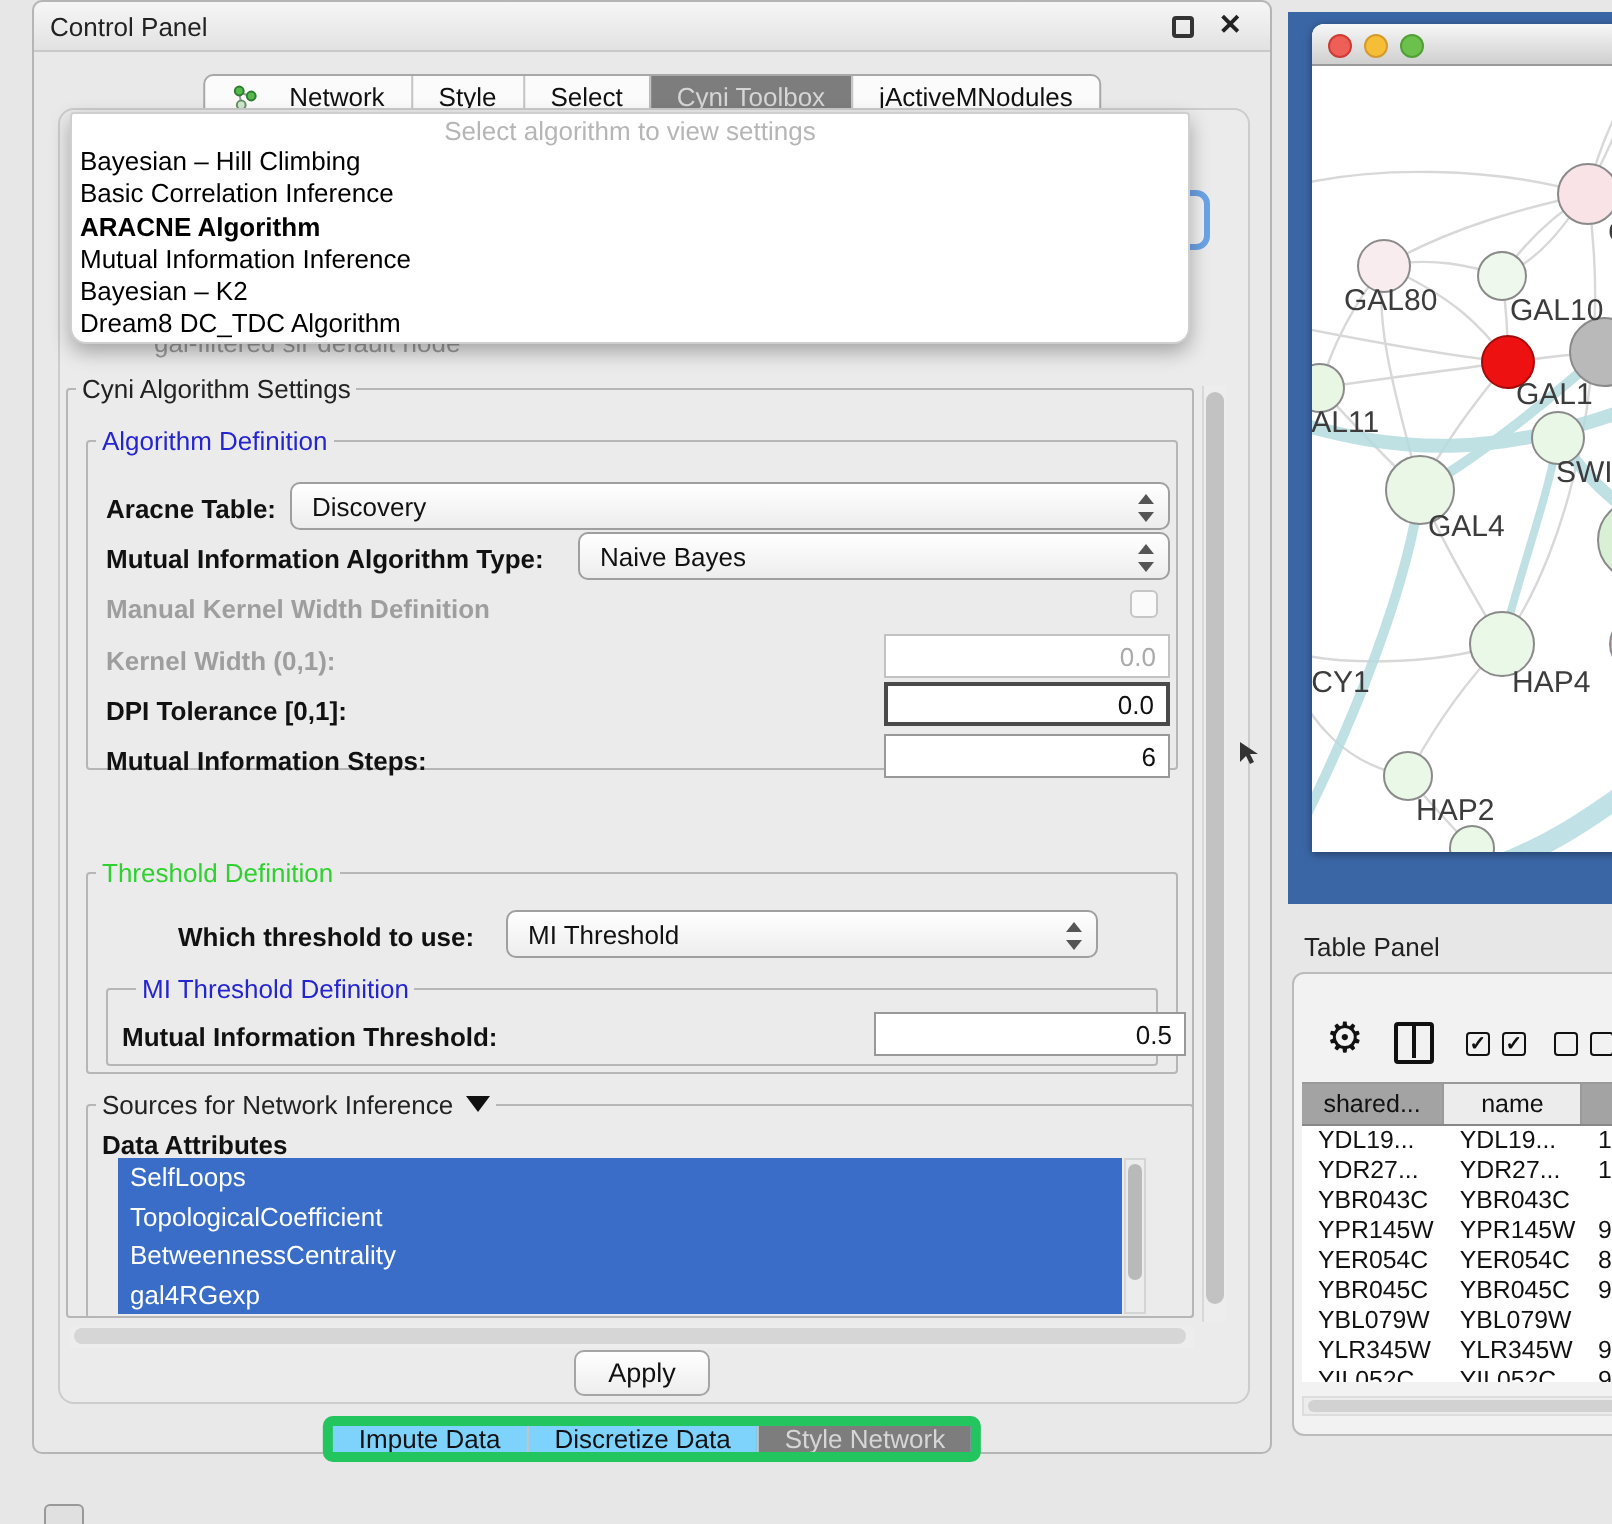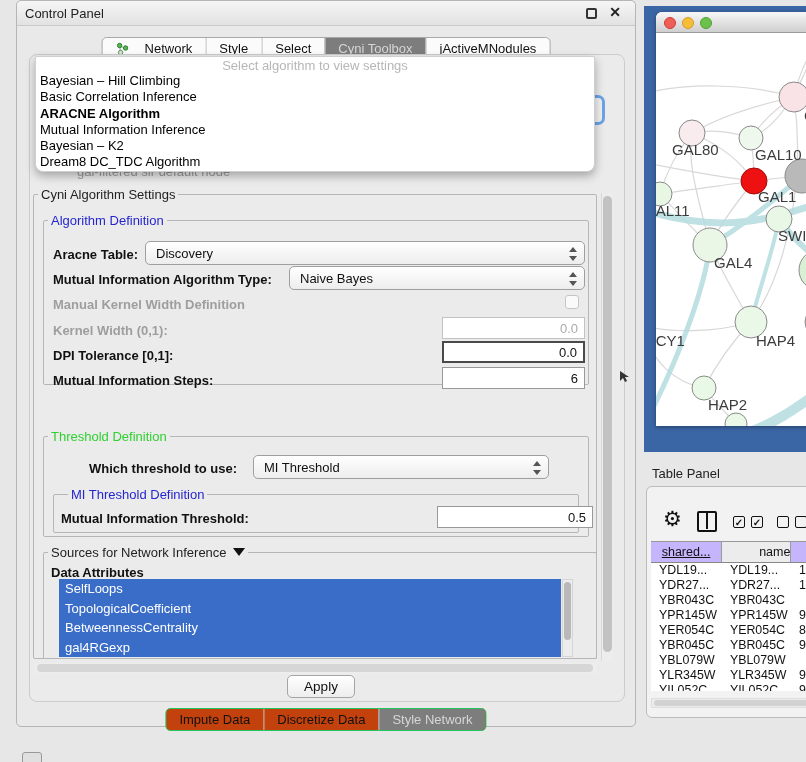--- a/index.html
+++ b/index.html
@@ -79,22 +79,22 @@
   .attr-scroll .thumb { position:absolute; left:1px; top:2px; width:7px; height:58px; background:#b9b9b9; border-radius:4px; }
 
   .vscroll { left:584px; top:192px; width:12px; height:468px; background:#ededed; border-left:1px solid #d8d8d8; }
   .vscroll .thumb { position:absolute; left:1px; top:3px; width:9px; height:456px; background:#c2c2c2; border-radius:5px; }
   .hscroll { left:18px; top:662px; width:562px; height:11px; background:#ededed; }
   .hscroll .thumb { position:absolute; left:2px; top:1px; width:556px; height:8px; background:#d6d6d6; border-radius:4px; }
 
   .apply-btn { left:270px; top:674px; width:68px; height:23px; background:linear-gradient(#ffffff,#ededed);
     border:1px solid #a5a5a5; border-radius:5px; font-size:13.5px; color:#111; text-align:center; line-height:21px; }
 
-  .bottom-tabbar { top:707px; left:50%; transform:translateX(-50%); display:flex; border:1px solid #22c55e;
-    border-radius:5px; overflow:hidden; background:#c2410c; height:23px; position:absolute; }
+  .bottom-tabbar { top:707px; left:50%; transform:translateX(-50%); display:flex; border:5px solid #22c55e;
+    border-radius:5px; overflow:hidden; background:#7dd3fc; height:23px; position:absolute; }
 
   
   .net-frame { left:628px; top:6px; width:178px; height:446px; background:#3b66a5; overflow:hidden; }
   .mac-window { position:absolute; left:12px; top:6px; width:172px; height:414px; background:#fff;
     border-radius:6px 6px 0 0; box-shadow:0 1px 4px rgba(0,0,0,0.4); }
   .mac-titlebar { position:absolute; left:0; top:0; width:100%; height:21px;
     background:linear-gradient(#f7f7f7,#cfcfcf); border-bottom:1px solid #9a9a9a; border-radius:6px 6px 0 0; }
   .tl { position:absolute; top:4.5px; width:12px; height:12px; border-radius:50%; }
   .tl-red { left:8px; background:#ee5f57; border:1px solid #ce3a34; }
   .tl-yellow { left:26px; background:#f6be36; border:1px solid #d49b2c; }
@@ -108,21 +108,21 @@
   .gear-icon { position:absolute; left:16px; top:20px; font-size:21px; color:#111; }
   .columns-icon { position:absolute; left:50px; top:24px; width:20px; height:21px; border:2.5px solid #111; border-radius:2px; }
   .columns-icon:before { content:""; position:absolute; left:6.5px; top:0; width:2.5px; height:16px; background:#111; }
   .cb { position:absolute; top:29px; width:12px; height:12px; border:1.5px solid #111; border-radius:2px; font-size:10px;
     line-height:11px; text-align:center; color:#111; font-weight:bold; }
   .doc-icon { position:absolute; left:164px; top:22px; width:16px; height:21px; border:2px solid #111; background:#fff; }
 
   .dtable { position:absolute; left:4px; top:54px; width:176px; }
   .thead { display:flex; height:22px; border-top:1px solid #999; border-bottom:1px solid #888; background:#ececec; }
   .th { font-size:12.5px; color:#111; text-align:center; line-height:21px; border-right:1px solid #9a9a9a; overflow:hidden; }
-  .th.hl { background:#c4b5fd;text-decoration:underline; }
+  .th.hl { background:#a3a3a3; }
   .tbody { overflow:hidden; height:128px; background:#fff; }
   .trow { display:flex; height:15px; }
   .td { font-size:12.4px; color:#111; padding-left:8px; white-space:nowrap; overflow:hidden; }
   .tp-hscroll { position:absolute; left:4px; top:211px; width:170px; height:10px; background:#ececec; border:1px solid #ddd; }
   .tp-hscroll .thumb { position:absolute; left:2px; top:1px; width:158px; height:6px; background:#d2d2d2; border-radius:3px; }
 
   .corner-chip { left:6px; top:752px; width:20px; height:12px; border:1px solid #999; background:#e0e0e0; border-radius:3px 3px 0 0; }
   .cursor-svg { left:604px; top:371px; z-index:60; }
 </style>
 </head>
@@ -350,21 +350,21 @@
     <div class="columns-icon"></div>
     <div class="cb" style="left:86px;">✓</div>
     <div class="cb" style="left:104px;">✓</div>
     <div class="cb" style="left:130px;"></div>
     <div class="cb" style="left:148px;"></div>
     <div class="doc-icon"></div>
 
     <div class="dtable">
       <div class="thead" id="table-head">
           <div class="th hl" style="width: 80px;">shared...</div>
-          <div class="th" style="width: 78px; text-align: right;">name</div>
+          <div class="th" style="width: 78px;">name</div>
           <div class="th hl" style="width: 40px;"></div>
         </div>
       <div class="tbody" id="table-body">
           <div class="trow">
             <div class="td" style="width: 80px;">YDL19...</div>
             <div class="td" style="width: 78px;">YDL19...</div>
             <div class="td" style="width: 40px;">13</div>
           </div>
           <div class="trow">
             <div class="td" style="width: 80px;">YDR27...</div>

